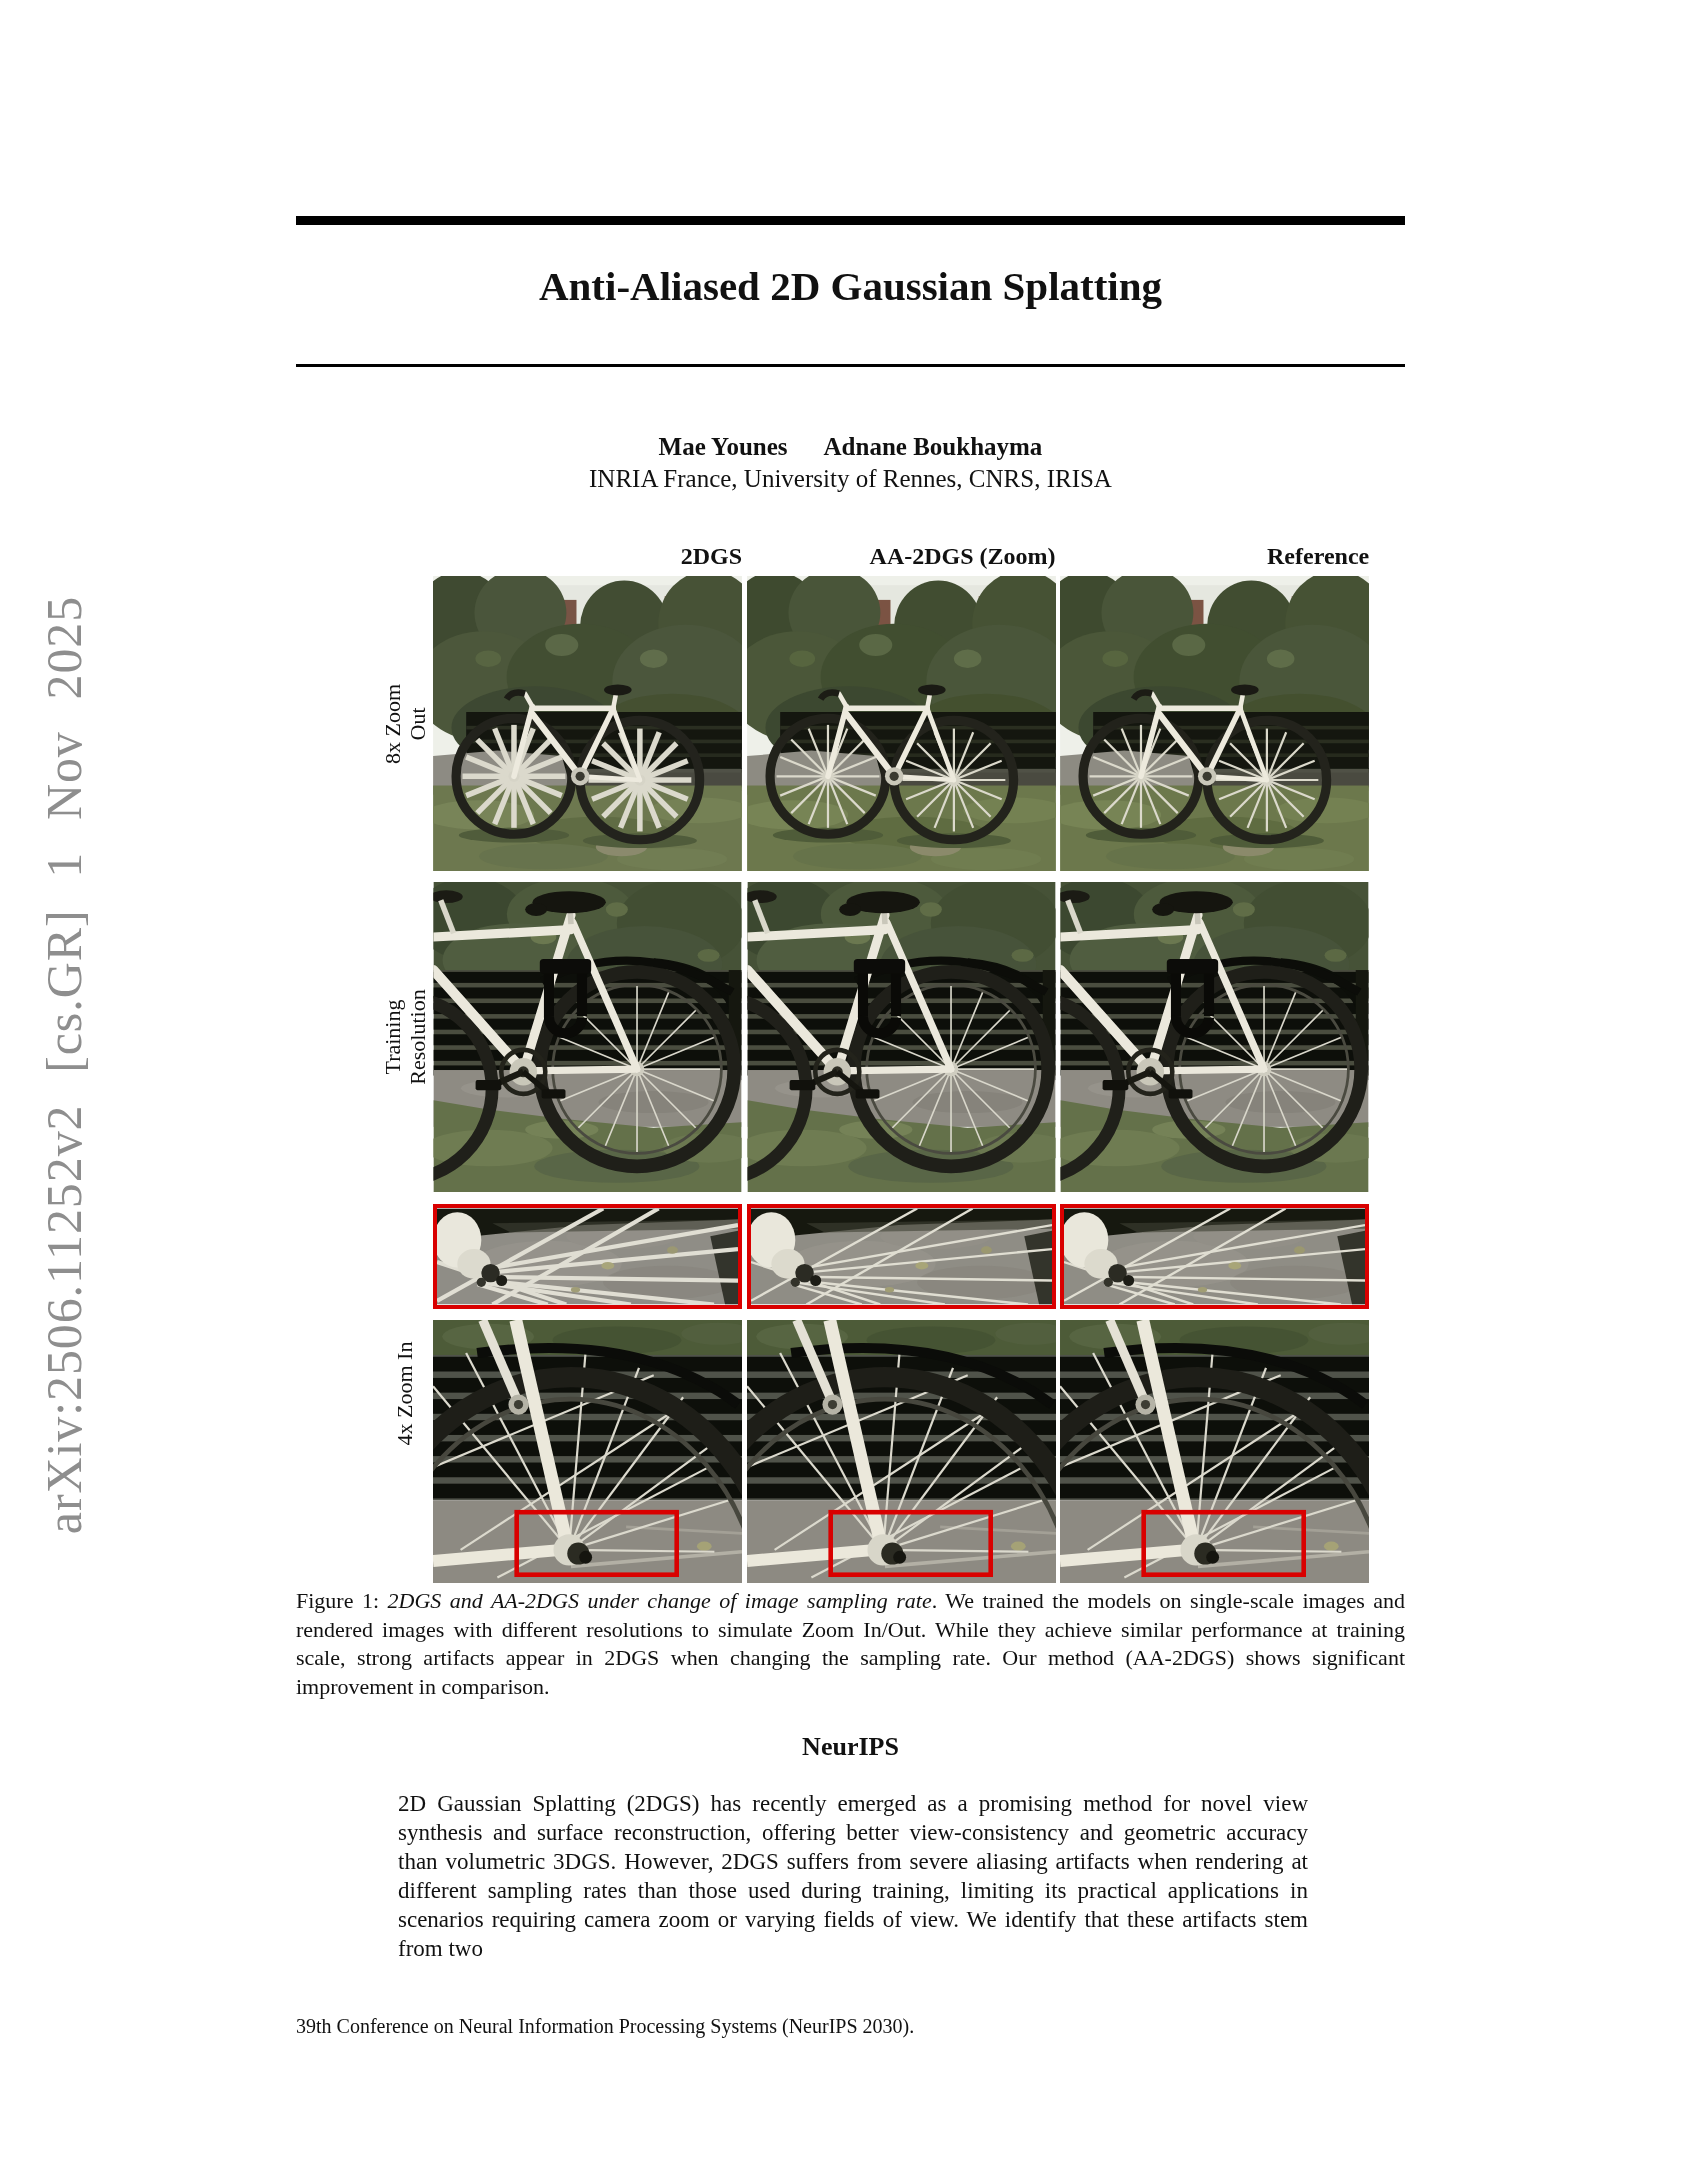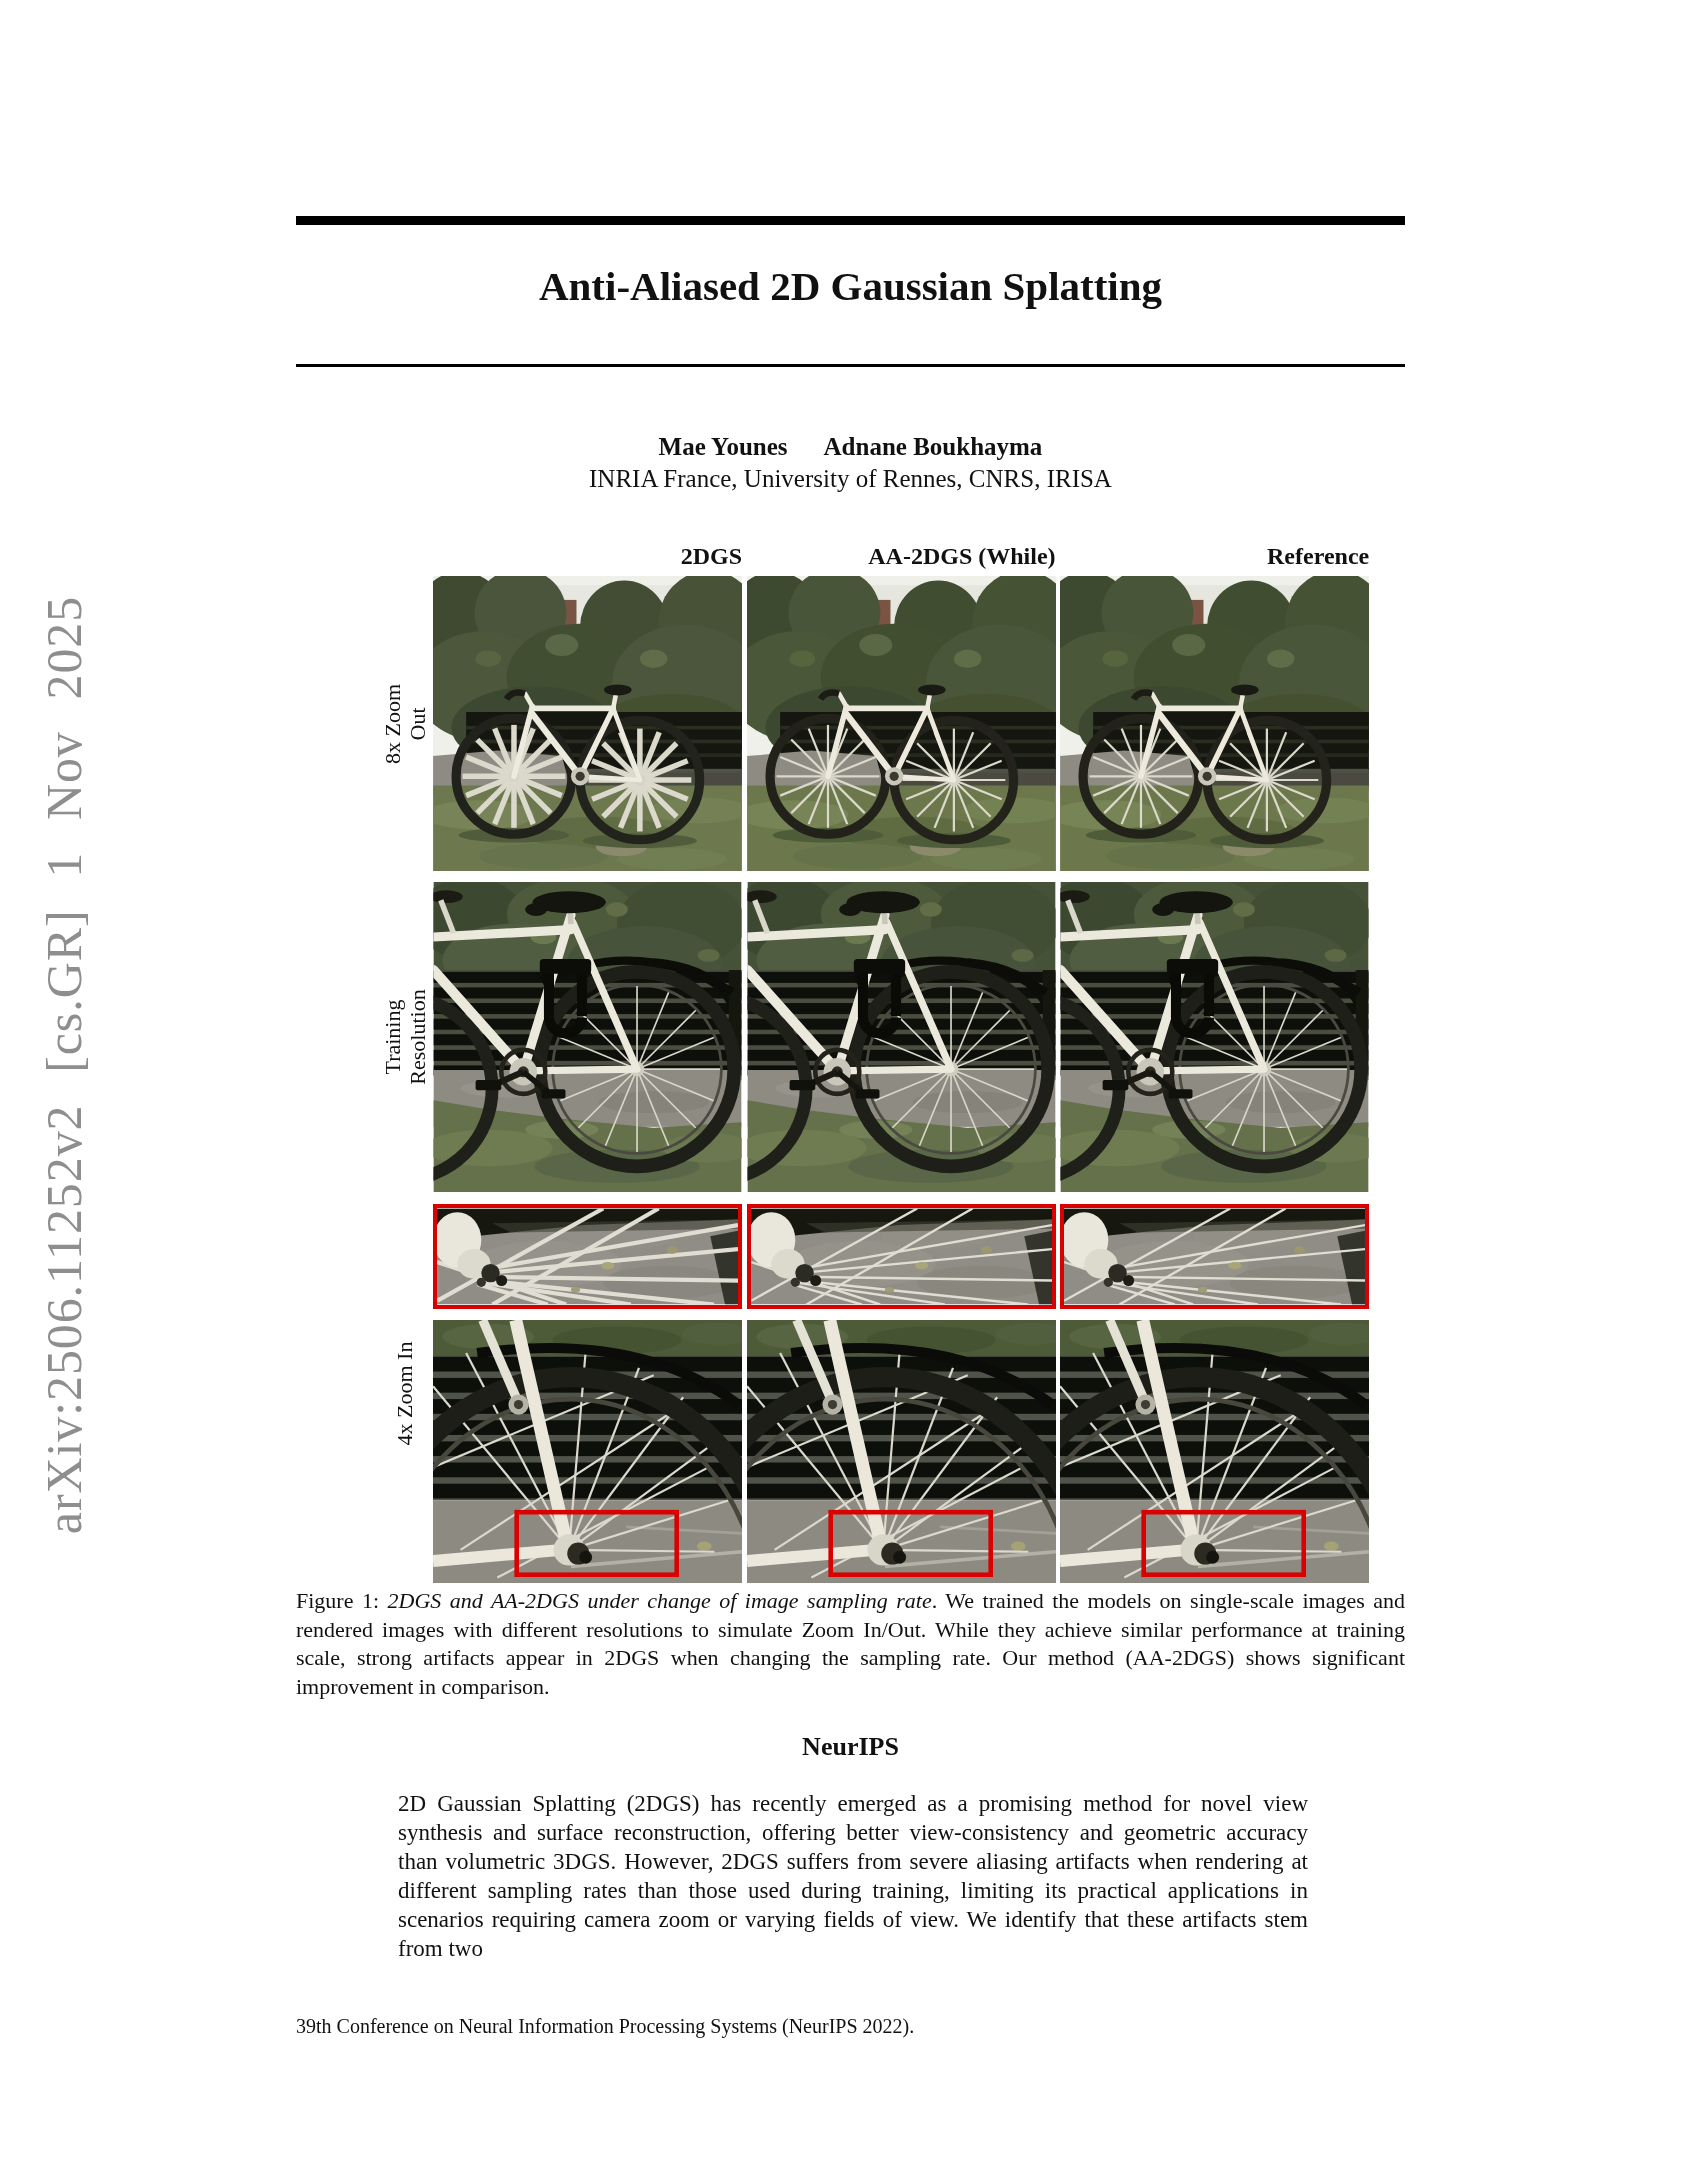--- a/index.html
+++ b/index.html
@@ -294,21 +294,21 @@
 <div class="abs authors">
   <span>Mae Younes</span><span>Adnane Boukhayma</span>
 </div>
 <div class="abs affiliation">INRIA France, University of Rennes, CNRS, IRISA</div>
 
 <div class="abs figure">
 
   <div class="figrow hdrrow">
     <div class="hdrspacer"></div>
     <div class="hdrcell">2DGS</div>
-    <div class="hdrcell">AA-2DGS (While)</div>
+    <div class="hdrcell">AA-2DGS (Zoom)</div>
     <div class="hdrcell">Reference</div>
   </div>
 
   <div class="figrow r1">
     <div class="rowlabel">
       <div class="rot">
         <div>8x Zoom</div>
         <div>Out</div>
       </div>
     </div>
@@ -398,14 +398,14 @@
     </div>
   </div>
 
 </div>
 
 <div class="abs caption"><span>Figure 1: </span><span class="ital">2DGS and AA-2DGS under change of image sampling rate</span><span>. We trained the models on single-scale images and rendered images with different resolutions to simulate Zoom In/Out. While they achieve similar performance at training scale, strong artifacts appear in 2DGS when changing the sampling rate. Our method (AA-2DGS) shows significant improvement in comparison.</span></div>
 
 <div class="abs abstract-h">NeurIPS</div>
 <div class="abs abstract-b">2D Gaussian Splatting (2DGS) has recently emerged as a promising method for novel view synthesis and surface reconstruction, offering better view-consistency and geometric accuracy than volumetric 3DGS. However, 2DGS suffers from severe aliasing artifacts when rendering at different sampling rates than those used during training, limiting its practical applications in scenarios requiring camera zoom or varying fields of view. We identify that these artifacts stem from two</div>
 
-<div class="abs footer">39th Conference on Neural Information Processing Systems (NeurIPS 2022).</div>
+<div class="abs footer">39th Conference on Neural Information Processing Systems (NeurIPS 2030).</div>
 
 
 </body></html>

